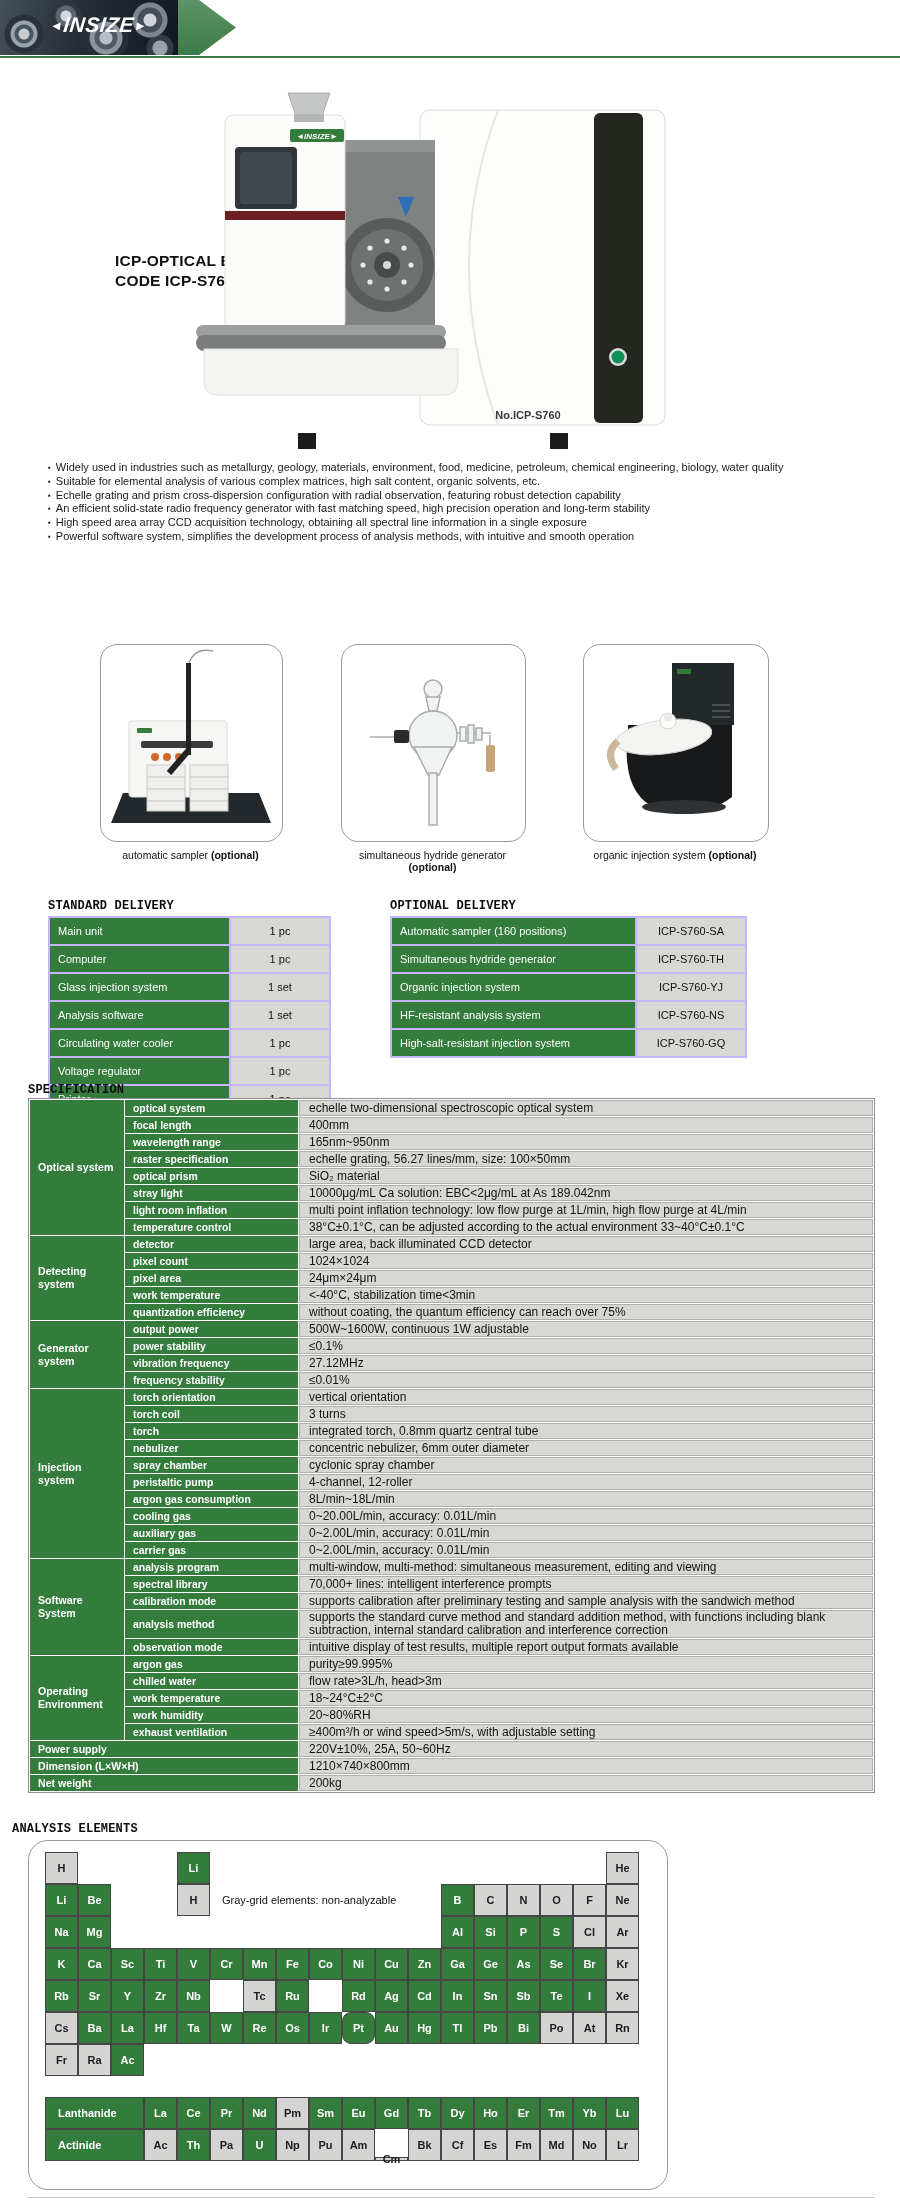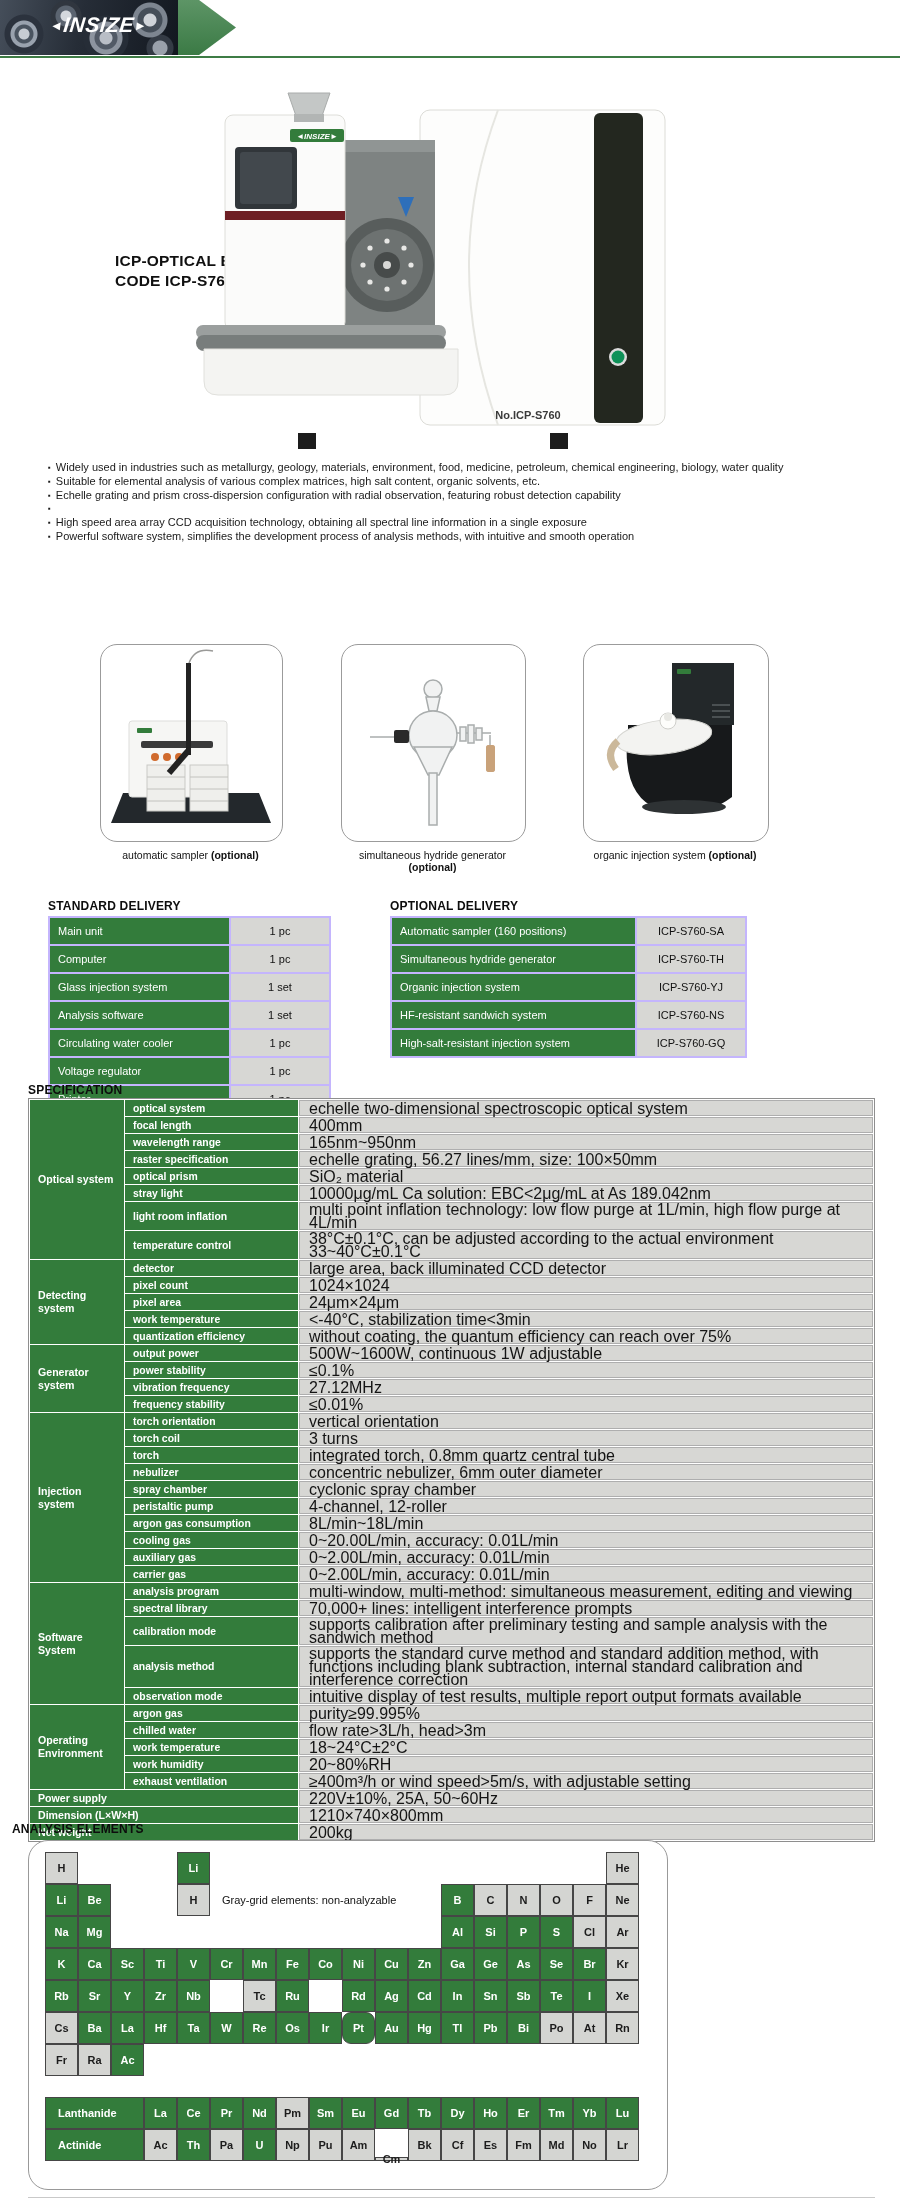--- a/index.html
+++ b/index.html
@@ -31,34 +31,34 @@
   .title{position:absolute;left:115px;top:251px;font-size:15.5px;font-weight:bold;
     color:#101010;line-height:19.5px;letter-spacing:.2px;}
   
   .features{position:absolute;left:48px;top:461px;width:820px;font-size:11px;color:#1a1a1a;}
   .feat{display:flex;gap:5px;line-height:13.8px;}
   .blt{font-size:8px;line-height:13.8px;}
   
   .acc{position:absolute;top:644px;height:196px;border:1px solid #9b9b9b;border-radius:17px;background:#fff;}
   .cap{position:absolute;top:849px;font-size:10.5px;color:#111;text-align:center;}
   
-  .h2{position:absolute;font-size:12px;font-weight:bold;color:#0d0d0d;letter-spacing:.2px;}
+  .h2{position:absolute;font-size:12px;font-weight:bold;color:#0d0d0d;letter-spacing:.2px;font-family:Liberation Mono, monospace;}
   
   .dtable{position:absolute;border-collapse:collapse;border:2px solid #3b3b3b;table-layout:fixed;}
   .dtable td{height:12px;padding:7px 0;border:2px solid #c4b5fd;font-size:11px;font-weight:normal;line-height:12px;}
   td.dlab{background:var(--green);color:#fff;padding-left:8px;}
   td.dval{background:var(--cellgray);color:#111;text-align:center;}
   
   .stable{position:absolute;width:847px;border-collapse:separate;border-spacing:1px;
     background:#fff;border:1px solid #8e8e8e;table-layout:fixed;}
   .stable td{height:14px;padding:1px 6px;line-height:13px;vertical-align:middle;}
   td.sgroup{background:var(--green);color:#fff;font-weight:bold;font-size:10.6px;padding-left:8px;}
   td.sparam{background:var(--green);color:#fff;font-weight:bold;font-size:10.4px;padding-left:8px;white-space:nowrap;overflow:hidden;}
   td.sfoot{background:var(--green);color:#fff;font-weight:bold;font-size:10.6px;padding-left:8px;}
-  td.sval{background:var(--cellgray);color:var(--ink);font-size:16px;padding-left:10px;box-shadow:inset 0 0 0 1px #aeaeae;}
+  td.sval{background:var(--cellgray);color:var(--ink);font-size:12px;padding-left:10px;box-shadow:inset 0 0 0 1px #aeaeae;}
   
   .pbox{position:absolute;left:28px;top:1840px;width:638px;height:348px;border:1px solid #999;border-radius:20px;background:#fff;}
   .pgrid{position:absolute;left:45px;top:1852px;display:grid;
     grid-template-columns:repeat(18,33px);
     grid-template-rows:repeat(7,32px) 21px repeat(2,32px);}
   .el{border:1px solid #464646;display:flex;align-items:center;justify-content:center;
     font-weight:bold;font-size:11px;}
   .eg{background:var(--green);color:#fff;}
   .ey{background:#d4d5d2;color:#1c1c1c;}
   .slabel{justify-content:flex-start;padding-left:12px;}
@@ -138,20 +138,21 @@
       <div class="feat">
         <span class="blt">▪</span>
         <span>Suitable for elemental analysis of various complex matrices, high salt content, organic solvents, etc.</span>
       </div>
       <div class="feat">
         <span class="blt">▪</span>
         <span>Echelle grating and prism cross-dispersion configuration with radial observation, featuring robust detection capability</span>
       </div>
       <div class="feat">
         <span class="blt">▪</span>
+        <span>An efficient solid-state radio frequency generator with fast matching speed, high precision operation and long-term stability</span>
       </div>
       <div class="feat">
         <span class="blt">▪</span>
         <span>High speed area array CCD acquisition technology, obtaining all spectral line information in a single exposure</span>
       </div>
       <div class="feat">
         <span class="blt">▪</span>
         <span>Powerful software system, simplifies the development process of analysis methods, with intuitive and smooth operation</span>
       </div>
     </div>
@@ -271,21 +272,21 @@
         </tr>
         <tr>
           <td class="dlab">Simultaneous hydride generator</td>
           <td class="dval">ICP-S760-TH</td>
         </tr>
         <tr>
           <td class="dlab">Organic injection system</td>
           <td class="dval">ICP-S760-YJ</td>
         </tr>
         <tr>
-          <td class="dlab">HF-resistant sandwich system</td>
+          <td class="dlab">HF-resistant analysis system</td>
           <td class="dval">ICP-S760-NS</td>
         </tr>
         <tr>
           <td class="dlab">High-salt-resistant injection system</td>
           <td class="dval">ICP-S760-GQ</td>
         </tr>
       </tbody>
   </table>
 
   <div class="h2" style="left:28px;top:1083px;">SPECIFICATION</div>

